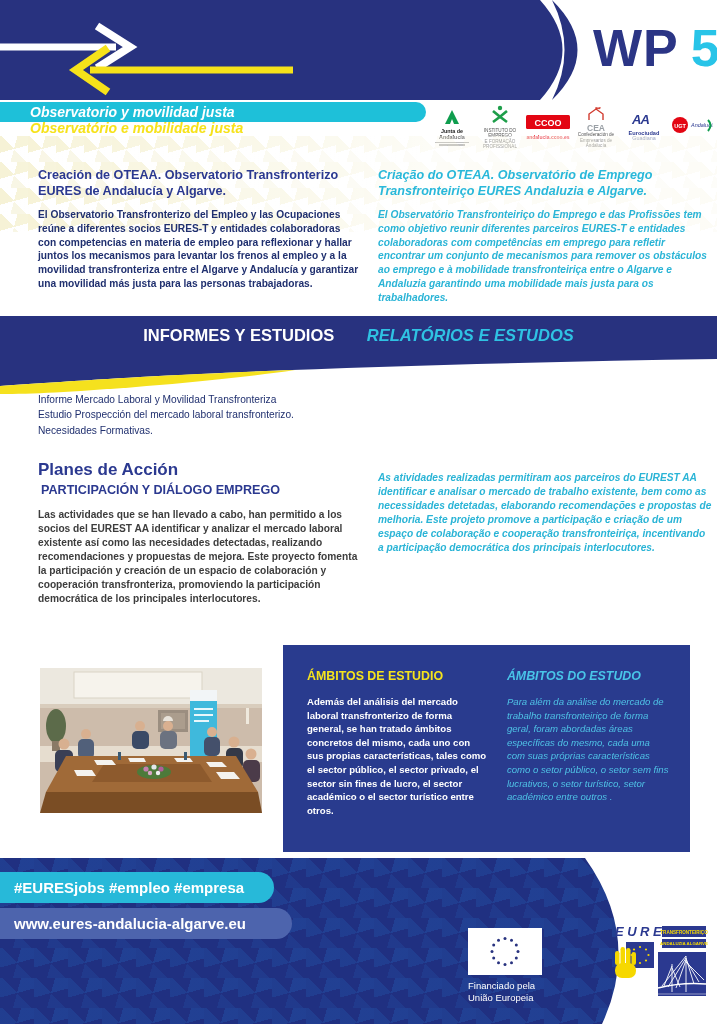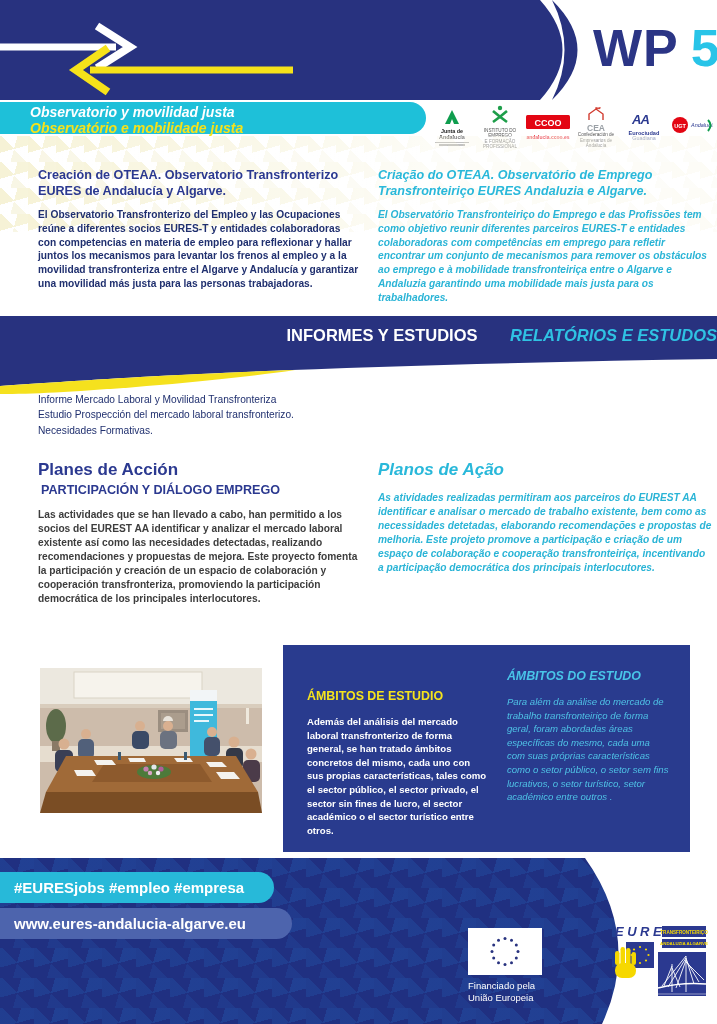--- a/index.html
+++ b/index.html
@@ -8,21 +8,21 @@
   .abs{position:absolute;}
   .ml{white-space:pre-line;}
 
   
   .header{left:0;top:0;width:717px;height:100px;}
   .wp-title{left:593px;top:18px;font-size:52px;font-weight:bold;letter-spacing:1px;}
   .wp-navy{color:#2b3585;}
   .wp-cyan{color:#28c4e8;margin-left:12px;}
 
   
-  .tagline{left:0;top:102px;width:426px;height:32px;background:#1ec0d9;
+  .tagline{left:0;top:102px;width:426px;height:20px;background:#1ec0d9;
            border-radius:0 17px 17px 0;padding-top:2px;box-sizing:border-box;}
   .tagline div{padding-left:30px;font-style:italic;font-weight:bold;font-size:14px;line-height:16px;}
   .tag-es{color:#ffffff;}
   .tag-pt{color:#f6e21a;}
 
   
   .partners{left:429px;top:103px;width:286px;height:48px;display:flex;gap:2px;align-items:center;}
   .partner{width:46px;text-align:center;overflow:visible;}
   .p-cap{font-size:4.6px;color:#555;line-height:1.15;}
   .p-cap-strong{font-size:5.4px;font-weight:bold;color:#1d1d1d;line-height:1.1;}
@@ -43,21 +43,21 @@
   
   .col-es-title{font-size:12.6px;font-weight:bold;color:#2b3990;line-height:1.25;margin-bottom:9px;}
   .col-es-body{font-size:10.2px;font-weight:bold;color:#20306f;line-height:1.34;}
   .col-pt-title{font-size:12.6px;font-weight:bold;font-style:italic;color:#29b8da;line-height:1.25;margin-bottom:9px;}
   .col-pt-body{font-size:10.2px;font-weight:bold;font-style:italic;color:#2ab4d6;line-height:1.34;}
   .sec1-es{left:38px;top:168px;width:322px;}
   .sec1-pt{left:378px;top:168px;width:330px;}
 
   
   .band{left:0;top:316px;width:717px;height:78px;}
-  .band-text{position:absolute;top:10px;width:100%;text-align:right;font-size:16.5px;font-weight:bold;}
+  .band-text{position:absolute;top:10px;width:100%;text-align:center;font-size:16.5px;font-weight:bold;}
   .band-es{color:#ffffff;}
   .band-pt{color:#2fc2e3;font-style:italic;margin-left:28px;}
 
   
   .inf-es{left:38px;top:392px;width:322px;font-size:10.2px;font-weight:normal;color:#20306f;line-height:1.5;}
   .inf-pt{left:378px;top:396px;width:334px;font-size:10.2px;font-weight:bold;font-style:italic;color:#2ab4d6;line-height:1.5;}
 
   
   .plan-es{left:38px;top:460px;width:322px;}
   .plan-pt{left:378px;top:460px;width:334px;}
@@ -65,21 +65,21 @@
   .plan-sub-es{font-size:12.6px;font-weight:bold;color:#2b3990;margin:3px 0 0 3px;}
   .plan-body-es{font-size:10.2px;font-weight:bold;color:#3d3d3d;line-height:1.37;margin-top:11px;}
   .plan-title-pt{font-size:17px;font-weight:bold;font-style:italic;color:#29b8da;}
   .plan-sub-pt{font-size:12.6px;font-weight:bold;font-style:italic;color:#29b8da;margin-top:3px;}
   .plan-body-pt{font-size:10.2px;font-weight:bold;font-style:italic;color:#2ab4d6;line-height:1.37;margin-top:11px;}
 
   
   .photo{left:40px;top:668px;width:222px;height:145px;}
   .bluebox{left:283px;top:645px;width:407px;height:207px;background:#293b8e;box-sizing:border-box;
            padding:24px 20px 0 24px;display:flex;gap:20px;}
-  .amb-es{width:182px;margin-top:20px;}
+  .amb-es{width:182px;}
   .amb-pt{width:165px;}
   .amb-title-es{font-size:12.4px;font-weight:bold;color:#f5e31d;}
   .amb-body-es{font-size:9.6px;font-weight:bold;color:#ffffff;line-height:1.42;margin-top:12px;}
   .amb-title-pt{font-size:12.4px;font-weight:bold;font-style:italic;color:#49c5e8;}
   .amb-body-pt{font-size:9.6px;font-weight:normal;font-style:italic;color:#4fc3e6;line-height:1.42;margin-top:12px;}
 
   
   .footer{left:0;top:858px;width:717px;height:166px;background:#203081;overflow:hidden;}
   .footer-pattern{position:absolute;inset:0;opacity:.55;
     background:repeating-conic-gradient(from 15deg, rgba(36,92,178,.65) 0 60deg, transparent 60deg 120deg,
@@ -206,21 +206,20 @@
   <div class="abs inf-es ml">Informe Mercado Laboral y Movilidad Transfronteriza
 Estudio Prospección del mercado laboral transfronterizo.
 Necesidades Formativas.</div>
 
   <div class="abs plan-es">
     <div class="plan-title-es">Planes de Acción</div>
     <div class="plan-sub-es">PARTICIPACIÓN Y DIÁLOGO EMPREGO</div>
     <div class="plan-body-es">Las actividades que se han llevado a cabo, han permitido a los socios del EUREST AA identificar y analizar el mercado laboral existente así como las necesidades detectadas, realizando recomendaciones y propuestas de mejora. Este proyecto fomenta la participación y creación de un espacio de colaboración y cooperación transfronteriza, promoviendo la participación democrática de los principales interlocutores.</div>
   </div>
   <div class="abs plan-pt">
-    <div class="plan-title-pt">Planos de Ação</div>
     <div class="plan-body-pt">As atividades realizadas permitiram aos parceiros do EUREST AA identificar e analisar o mercado de trabalho existente, bem como as necessidades detetadas, elaborando recomendações e propostas de melhoria. Este projeto promove  a participação e criação de um espaço de colaboração e cooperação transfronteiriça, incentivando a participação democrática dos principais interlocutores.</div>
   </div>
 
   <div class="abs bluebox">
     <div class="amb-es">
       <div class="amb-title-es">ÁMBITOS DE ESTUDIO</div>
       <div class="amb-body-es">Además del análisis del mercado laboral transfronterizo de forma general, se han tratado ámbitos concretos del mismo, cada uno con sus propias características, tales como el sector público, el sector privado, el sector sin fines de lucro, el sector académico o el sector turístico entre otros.</div>
     </div>
     <div class="amb-pt">
       <div class="amb-title-pt">ÁMBITOS DO ESTUDO</div>

